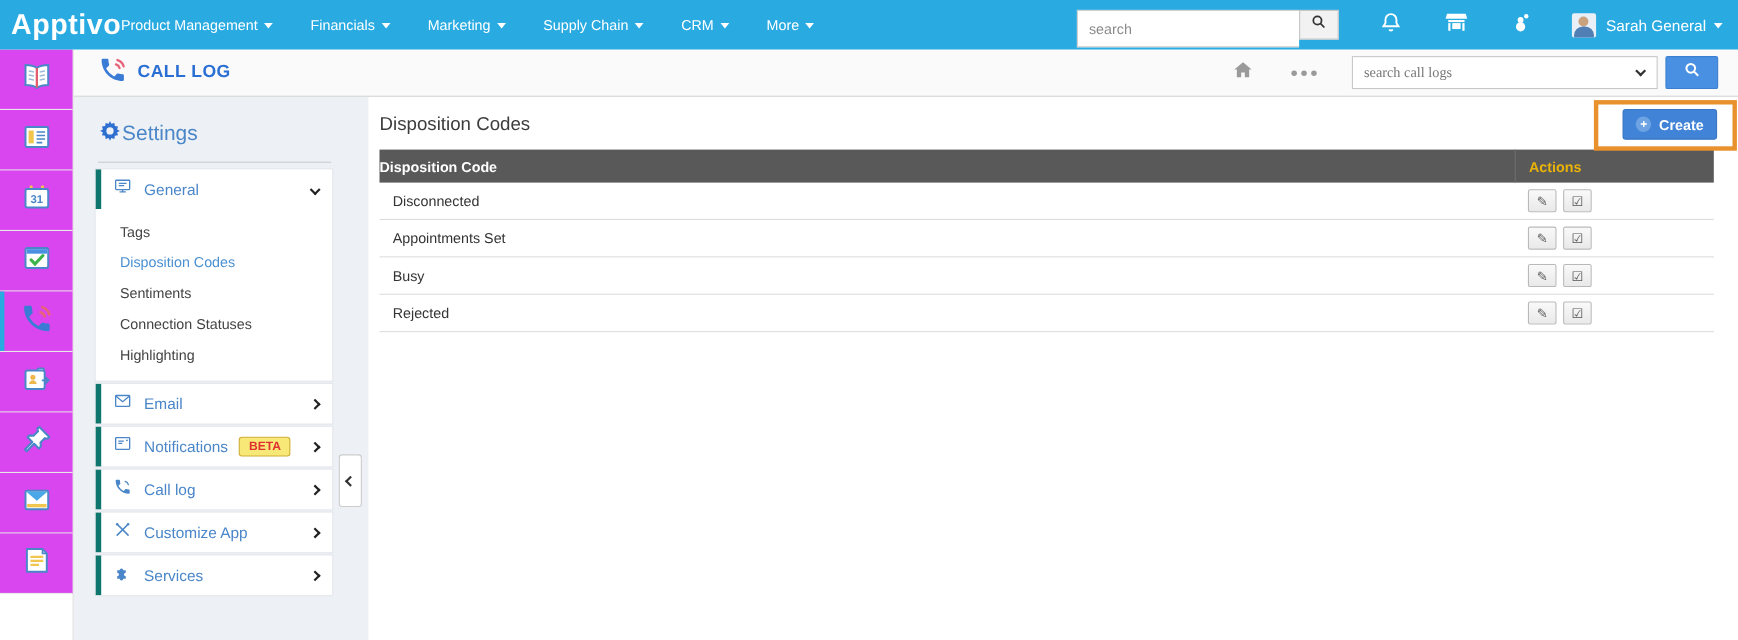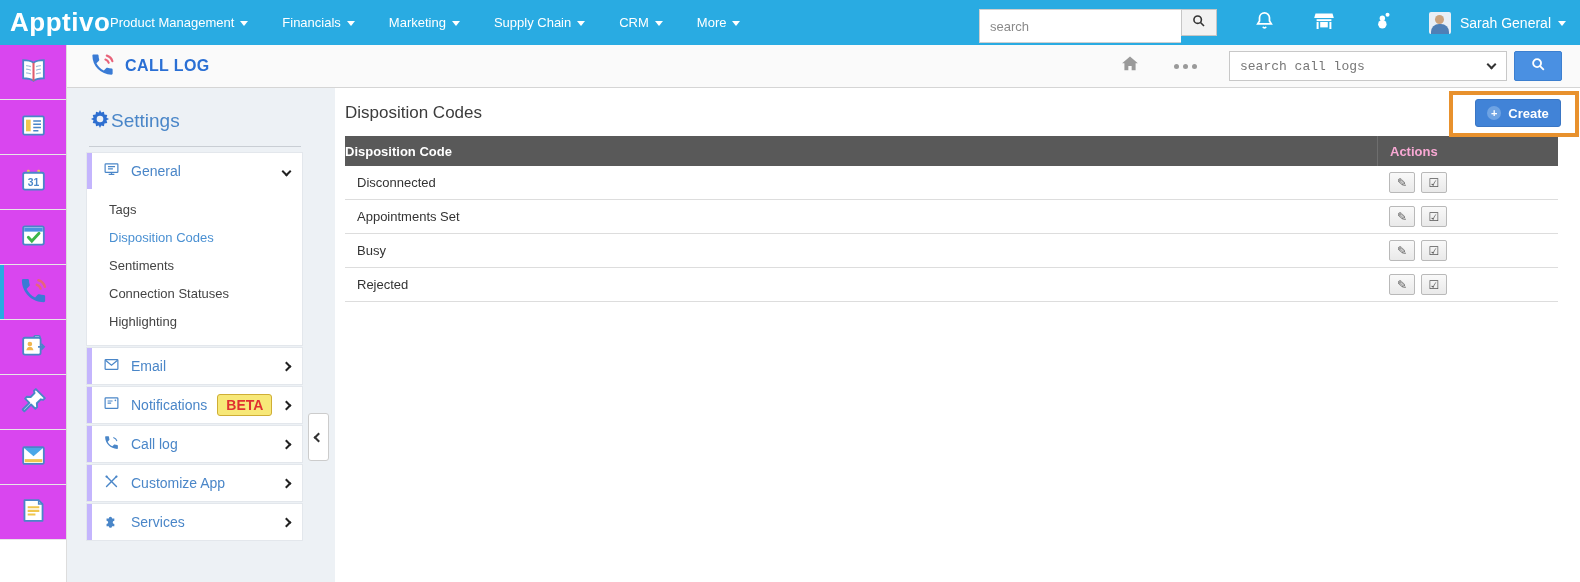--- a/index.html
+++ b/index.html
@@ -33,21 +33,21 @@
   .appbar { position:absolute; left:67px; top:45px; width:1513px; height:43px; background:#fafafa;
             border-bottom:1px solid #d5d5d5; display:flex; align-items:center; z-index:20; }
   .app-title { display:flex; align-items:center; gap:9px; margin-left:22px; }
   .app-title-text { color:#2a6fd4; font-size:16px; font-weight:bold; letter-spacing:.4px; }
   .appbar-right { margin-left:auto; display:flex; align-items:center; padding-right:18px; }
   .dots { display:flex; gap:4px; margin:0 0 0 32px; cursor:pointer; }
   .dots i { width:5px; height:5px; border-radius:50%; background:#9a9a9a; }
   .app-search { position:relative; margin-left:32px; }
   .app-search input { width:278px; height:30px; border:1px solid #c8c8c8; background:#fff;
                       padding:0 34px 0 10px; font-size:13px; color:#333; outline:none;
-                      font-family:Liberation Mono, monospace; }
+                      font-family:Liberation Serif, serif; }
   .app-search input::placeholder { color:#777; }
   .chev { display:inline-block; width:7px; height:7px; border-right:2px solid #333; border-bottom:2px solid #333; }
   .chev.down  { transform:rotate(45deg); }
   .chev.right { transform:rotate(-45deg); }
   .chev.left  { transform:rotate(135deg); }
   .app-search .sel-chev { position:absolute; right:12px; top:10px; cursor:pointer; }
   .app-search-btn { width:48px; height:30px; background:#4a90e2; border:1px solid #3c7fd0; border-radius:2px;
                     margin-left:7px; display:flex; align-items:center; justify-content:center; cursor:pointer; }
 
   
@@ -56,25 +56,25 @@
   .rail-cell { height:55px; border-bottom:1px solid #e7e7e7; display:flex; align-items:center;
                justify-content:center; position:relative; cursor:pointer; background:#d946ef; }
   .rail-cell.active::before { content:""; position:absolute; left:0; top:0; bottom:0; width:4px; background:#29abe2; }
 
   
   .settings { position:absolute; left:67px; top:88px; width:268px; height:494px; background:#edf1f5; z-index:10; }
   .settings-head { display:flex; align-items:center; padding:20px 0 12px 22px; }
   .settings-title { color:#4a86c8; font-size:19px; }
   .settings-divider { height:1px; background:#c9ced4; margin:0 34px 6px 22px; }
   .card { background:#fff; margin:0 33px 3px 20px; box-shadow:0 0 0 1px #e3e7ec; }
-  .card-head { height:36px; display:flex; align-items:center; border-left:5px solid #c4b5fd;
+  .card-head { height:36px; display:flex; align-items:center; border-left:5px solid #0f766e;
                padding:0 12px 0 11px; cursor:pointer; }
   .card-head .lbl { color:#4a86c8; font-size:14px; margin-left:11px; }
   .card-head .spacer { flex:1; }
-  .beta { background:#f7e878; border:1px solid #cfae35; color:#e03131; font-size:14px; font-weight:bold;
+  .beta { background:#f7e878; border:1px solid #cfae35; color:#e03131; font-size:11px; font-weight:bold;
           padding:2px 8px; border-radius:3px; margin-left:10px; }
   .subitems { padding:6px 0 10px 22px; }
   .subitem { font-size:13px; color:#444; height:28px; display:flex; align-items:center; cursor:pointer; }
   .subitem.active { color:#4a90d2; }
   .collapse-handle { position:absolute; left:241px; top:325px; width:21px; height:48px; background:#fff;
                      border:1px solid #ccc; border-radius:3px; display:flex; align-items:center;
                      justify-content:center; cursor:pointer; }
 
   
   .main { position:absolute; left:335px; top:88px; width:1245px; height:494px; background:#fff; }
@@ -83,21 +83,21 @@
                    border:4px solid #e8912d; z-index:5; }
   .create-btn { position:absolute; left:1140px; top:11px; width:86px; height:28px; background:#4183d7;
                 border:1px solid #3a76c4; border-radius:3px; color:#fff; font-size:13px; font-weight:bold;
                 display:flex; align-items:center; justify-content:center; gap:7px; cursor:pointer; z-index:6;
                 font-family:"Liberation Sans", sans-serif; }
   .plus-circle { width:14px; height:14px; border-radius:50%; background:#6ea3e3; color:#fff;
                  font-size:11px; font-weight:bold; display:flex; align-items:center; justify-content:center; line-height:1; }
   .table { position:absolute; left:10px; top:48px; width:1213px; }
   .t-head { height:30px; background:#595959; display:flex; align-items:center; }
   .t-head .col-name { flex:1; color:#fff; font-size:13px; font-weight:bold; padding-left:0; }
-  .t-head .col-actions { width:181px; color:#f9a8d4; font-size:13px; font-weight:bold; padding-left:12px;
+  .t-head .col-actions { width:181px; color:#eab308; font-size:13px; font-weight:bold; padding-left:12px;
                          border-left:1px solid #6e6e6e; height:30px; display:flex; align-items:center; }
   .t-row { height:34px; display:flex; align-items:center; border-bottom:1px solid #ddd; }
   .t-row .cell-name { flex:1; font-size:13px; color:#333; padding-left:12px; }
   .t-row .cell-actions { width:181px; display:flex; gap:6px; padding-left:12px; }
   .act-btn { width:26px; height:21px; background:linear-gradient(#f9f9f9,#e9e9e9); border:1px solid #b9b9b9;
              border-radius:2px; color:#555; font-size:12px; line-height:1; display:flex; align-items:center;
              justify-content:center; cursor:pointer; }
 </style>
 </head>
 <body>

